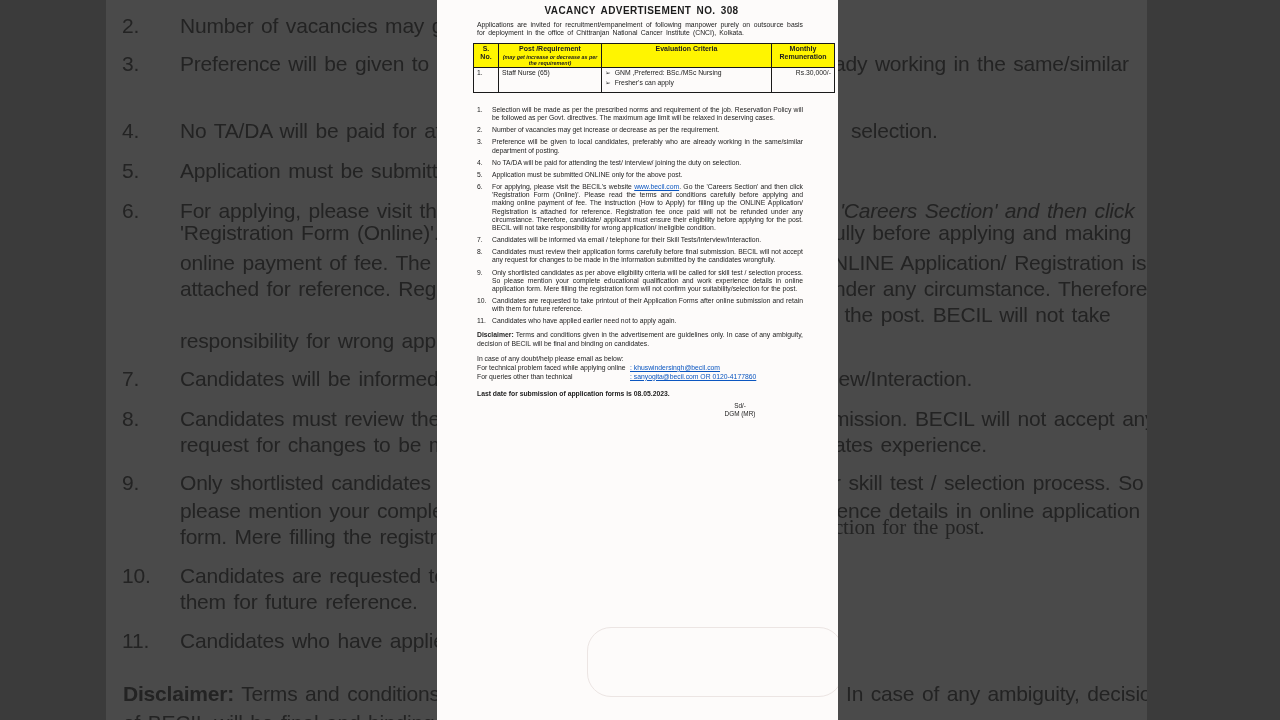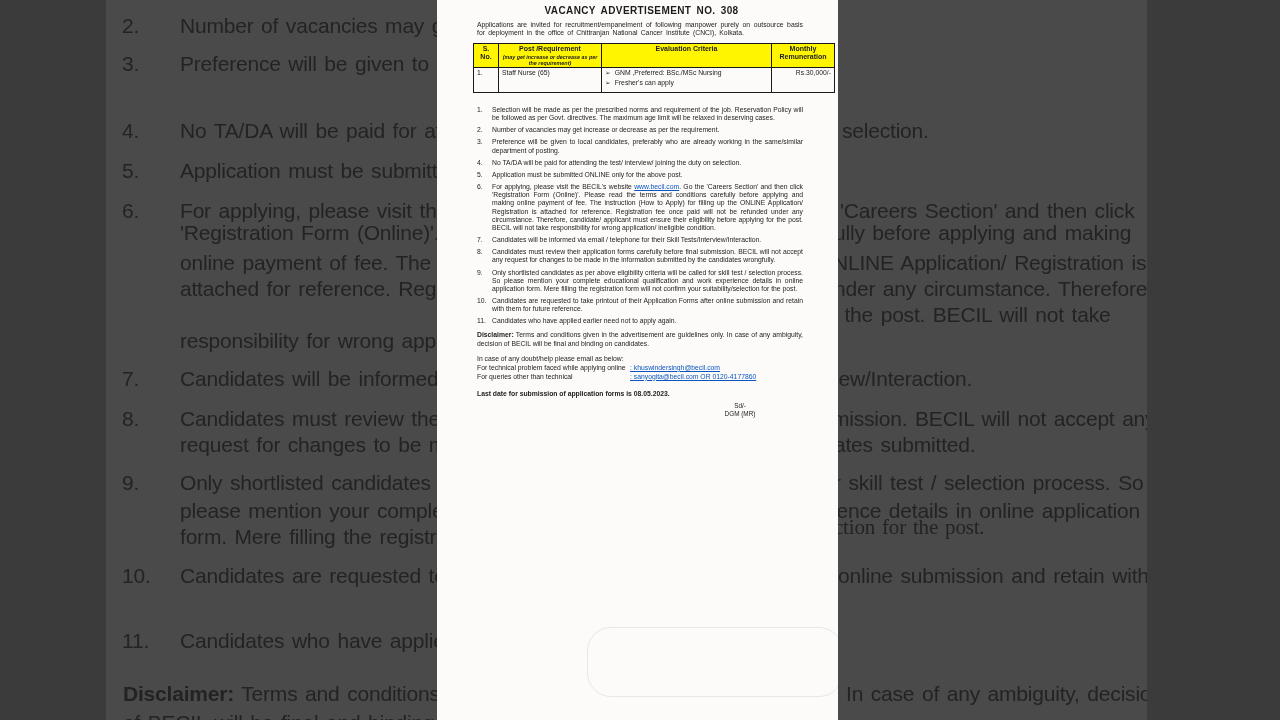--- a/index.html
+++ b/index.html
@@ -78,38 +78,39 @@
         <div class="bd-line" style="top: 250px; left: 180px;">online payment of fee. The i</div>
         <div class="bd-line" style="top: 276px; left: 180px;">attached  for  reference.  Regis</div>
         <div class="bd-line" style="top: 328px; left: 180px;">responsibility for wrong appli</div>
         <div class="bd-line" style="top: 366px; left: 180px;"><span class="bd-num">7.</span>Candidates will be informed v</div>
         <div class="bd-line" style="top: 406px; left: 180px;"><span class="bd-num">8.</span>Candidates  must  review  thei</div>
         <div class="bd-line" style="top: 432px; left: 180px;">request for changes to be ma</div>
         <div class="bd-line" style="top: 470px; left: 180px;"><span class="bd-num">9.</span>Only  shortlisted  candidates  a</div>
         <div class="bd-line" style="top: 498px; left: 180px;">please  mention  your  comple</div>
         <div class="bd-line" style="top: 524px; left: 180px;">form. Mere filling the registra</div>
         <div class="bd-line" style="top: 563px; left: 180px;"><span class="bd-num">10.</span>Candidates are requested to</div>
+        <div class="bd-line" style="top: 589px; left: 180px;">them for future reference.</div>
         <div class="bd-line" style="top: 628px; left: 180px;"><span class="bd-num">11.</span>Candidates who have applied</div>
         <div class="bd-line" style="top: 681px; left: 123px;"><b>Disclaimer:</b> Terms and conditions gi</div>
         <div class="bd-line" style="top: 710px; left: 123px;">of BECIL will be final and binding on</div>
       </div>
     <div id="bdR" class="bd-half">
-        <div class="bd-line" style="top: 118px; left: 4px;">selection.</div>
-        <div class="bd-line" style="top: 198px; left: 2px;">'Careers  Section'  and  then  click</div>
+        <div class="bd-line" style="top: 51px; left: -4px;">ady  working  in  the  same/similar</div>
+        <div class="bd-line" style="top: 118px; left: 13px;">selection.</div>
+        <div class="bd-line" style="top: 198px; left: 2px; font-style: italic;">'Careers  Section'  and  then  click</div>
         <div class="bd-line" style="top: 250px; left: -5px;">NLINE  Application/  Registration  is</div>
         <div class="bd-line" style="top: 220px; left: -4px;">ully before applying and  making</div>
         <div class="bd-line" style="top: 276px; left: -4px;">nder any circumstance. Therefore,</div>
         <div class="bd-line" style="top: 302px; left: -8px;">r  the  post.  BECIL  will  not  take</div>
         <div class="bd-line" style="top: 366px; left: -4px;">iew/Interaction.</div>
         <div class="bd-line" style="top: 406px; left: -6px;">mission. BECIL will not accept any</div>
-        <div class="bd-line" style="top: 432px; left: -4px;">ates submitted.</div>
+        <div class="bd-line" style="top: 432px; left: -4px;">ates experience.</div>
         <div class="bd-line" style="top: 470px; left: -4px;">r skill test / selection process. So</div>
         <div class="bd-line" style="top: 498px; left: -6px;">ience  details  in  online  application</div>
         <div class="bd-line" style="top: 514px; left: -4px; font-family: Liberation Serif, serif;">ction for the post.</div>
-        <div class="bd-line" style="top: 563px; left: 0px;">online submission and retain with</div>
         <div class="bd-line" style="top: 681px; left: 8px;">In case of any ambiguity, decision</div>
       </div>
     <div class="band bandL"></div>
     <div class="band bandR"></div>
   </div>
 
   <div class="doc">
 
 
     <div class="adv-no">VACANCY ADVERTISEMENT NO. 308</div>

